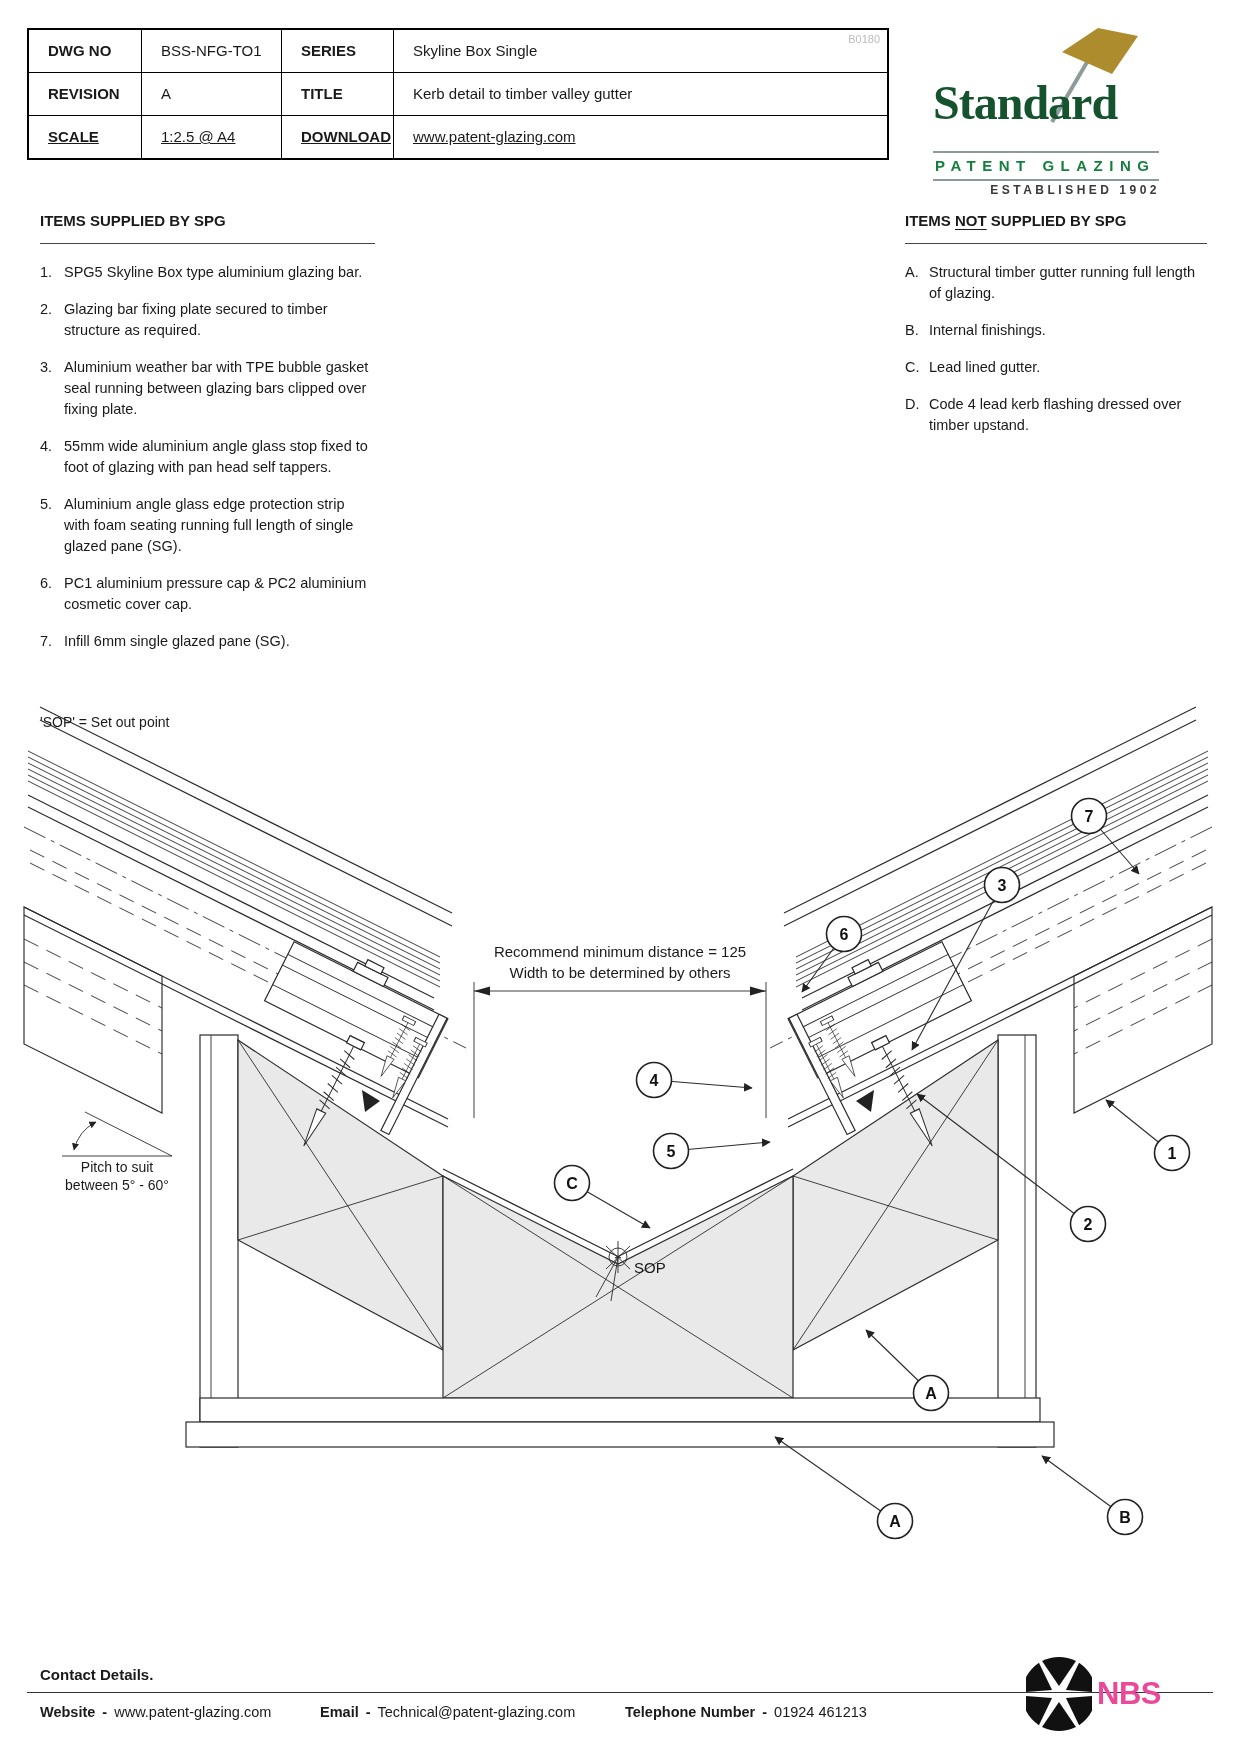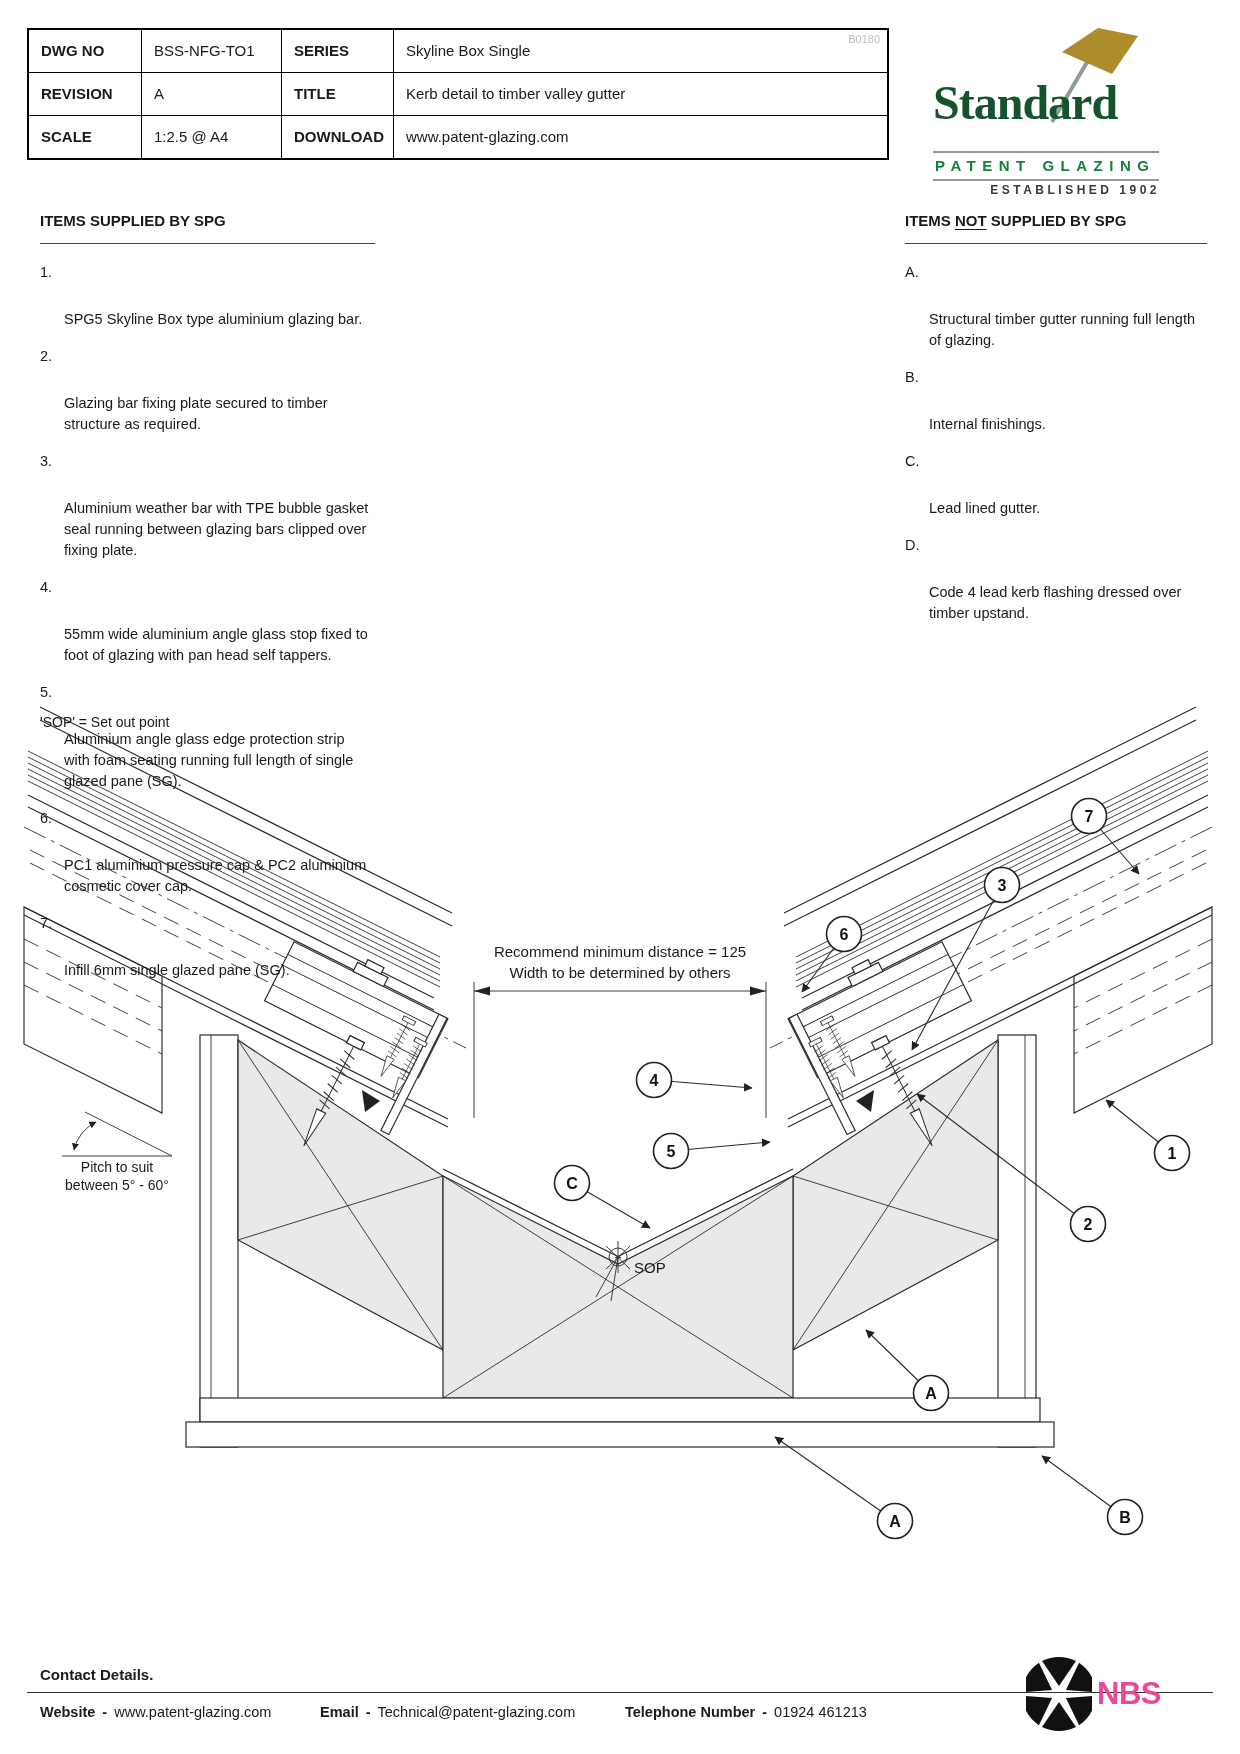--- a/index.html
+++ b/index.html
@@ -1,43 +1,43 @@
 <!DOCTYPE html>
 <html><head>
 <meta charset="utf-8">
 <style>
   html,body{margin:0;padding:0;background:#fff;}
   #page{position:relative;width:1240px;height:1754px;background:#fff;overflow:hidden;
         font-family:"Liberation Sans","DejaVu Sans",sans-serif;color:#1a1a1a;}
   
   #titleblock{position:absolute;left:27px;top:28px;width:858px;border:2px solid #000;
               display:grid;grid-template-columns:113px 140px 112px 1fr;}
-  #titleblock .cell{height:42px;line-height:42px;padding-left:12px;font-size:15px;
+  #titleblock .cell{height:42px;line-height:42px;padding-left:19px;font-size:15px;
                     border-bottom:1px solid #000;border-right:1px solid #000;white-space:nowrap;overflow:hidden;}
   #titleblock .cell.lbl{font-weight:bold;}
   #titleblock .cell:nth-child(4n){border-right:none;}
-  #titleblock .cell:nth-child(n+9){border-bottom:none;}
+  #titleblock .cell:nth-child(n+9){border-bottom:none;text-decoration:underline;}
   #watermark{position:absolute;left:790px;top:33px;width:90px;text-align:right;
              font-size:11px;color:#bcbcbc;}
   
   #logo{position:absolute;left:930px;top:20px;width:236px;height:165px;}
   #logo .name{position:absolute;left:3px;top:55px;font-family:"Liberation Serif","DejaVu Serif",serif;
               font-size:48px;font-weight:bold;color:#14532d;letter-spacing:-1px;}
   #logo .rule{position:absolute;left:3px;width:226px;height:0;border-top:2px solid #8d9c9a;}
   #logo .tagline{position:absolute;left:5px;top:137px;font-size:15px;font-weight:bold;
                  letter-spacing:6.5px;color:#15803d;white-space:nowrap;}
   #logo .estab{position:absolute;right:6px;top:163px;font-size:12px;font-weight:bold;
                letter-spacing:3.5px;color:#3a3a3a;white-space:nowrap;}
   
   .sec-head{position:absolute;font-size:15px;font-weight:bold;border-bottom:1.5px solid #444;
             padding-bottom:14px;}
   .list{position:absolute;font-size:14.5px;}
   .list .li{display:flex;margin-bottom:16px;line-height:21px;}
   .list .num{width:24px;flex:none;}
-  .list .txt{flex:1;margin-top:47px;}
+  .list .txt{flex:1;}
   #key-entry{position:absolute;left:40px;top:714px;font-size:14px;}
   
   #dwg{position:absolute;left:0;top:0;width:1240px;height:1754px;}
   .cadln{stroke:#2b2b2b;stroke-width:1.15;fill:none;}
   .cadthin{stroke:#2b2b2b;stroke-width:0.9;fill:none;}
   .dashed{stroke-dasharray:16 9;}
   .dashdot{stroke-dasharray:24 6 4 6;}
   .grayfill{fill:#e9e9e9;stroke:#2b2b2b;stroke-width:1.2;}
   .whitefill{fill:#fff;stroke:#2b2b2b;stroke-width:1.2;}
   .xbrace{stroke:#2b2b2b;stroke-width:0.9;fill:none;}

